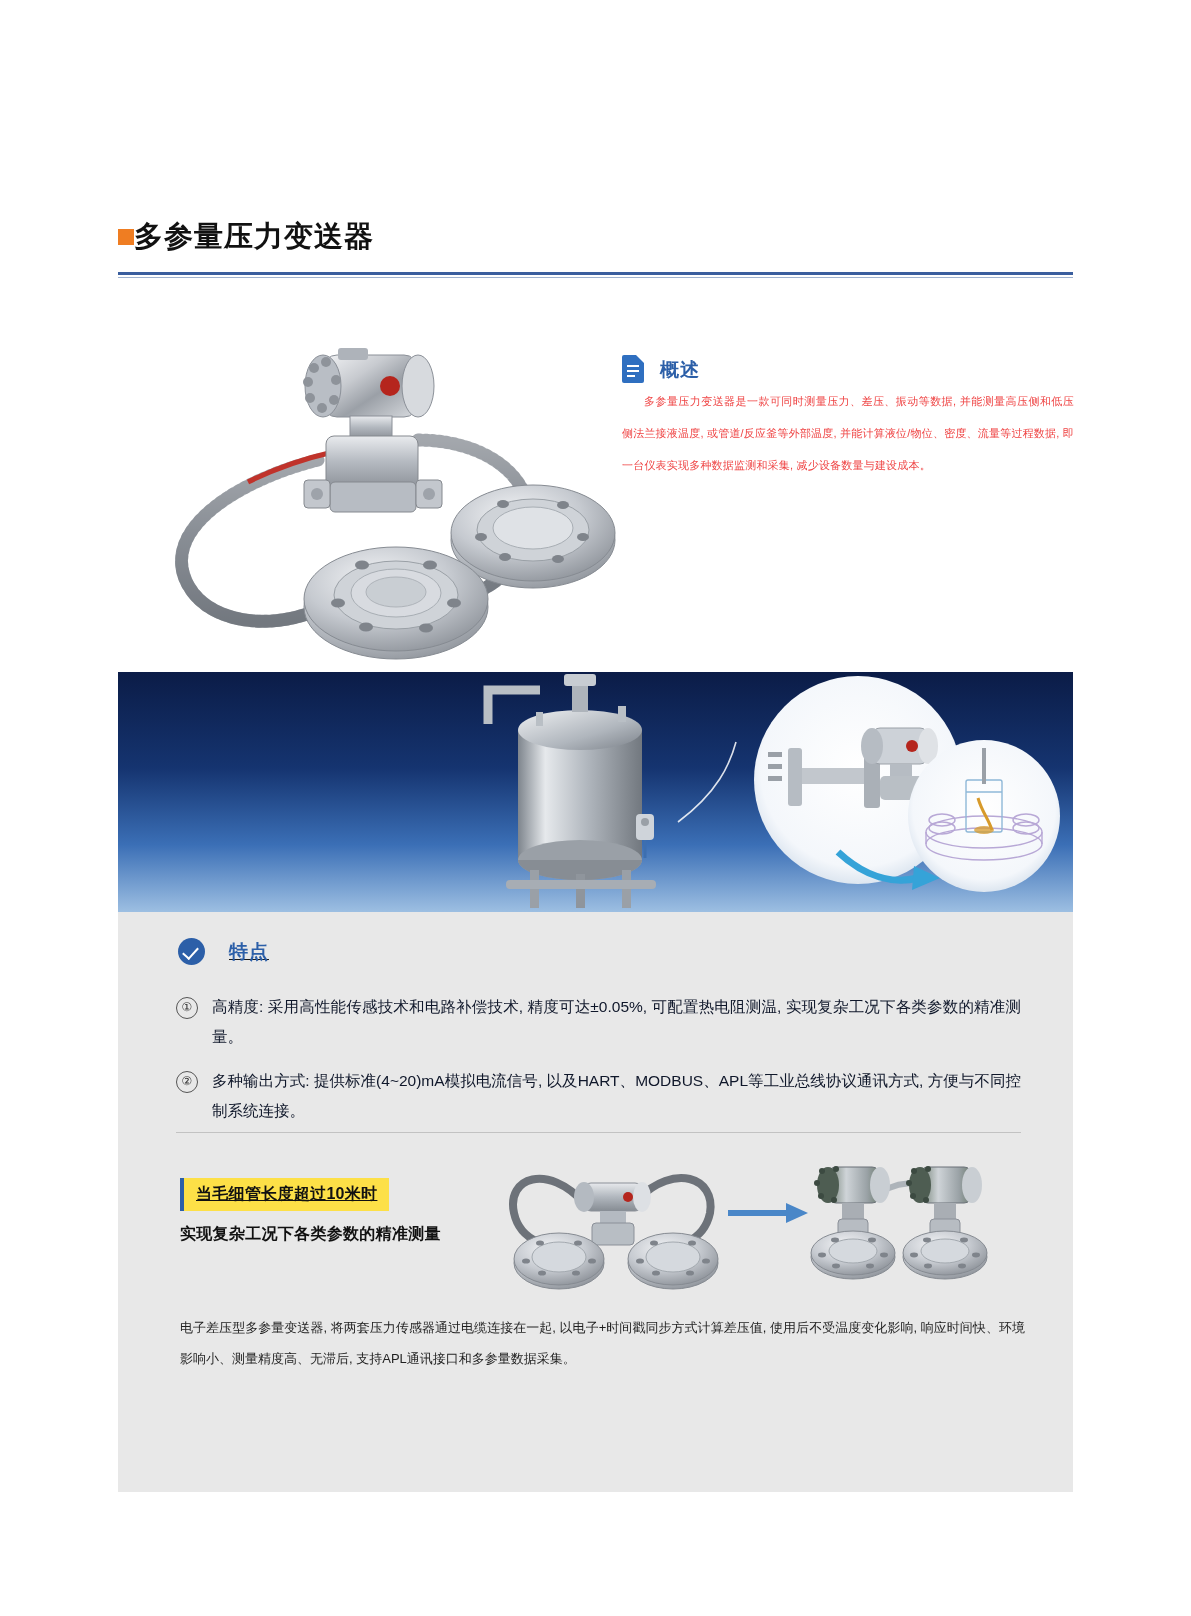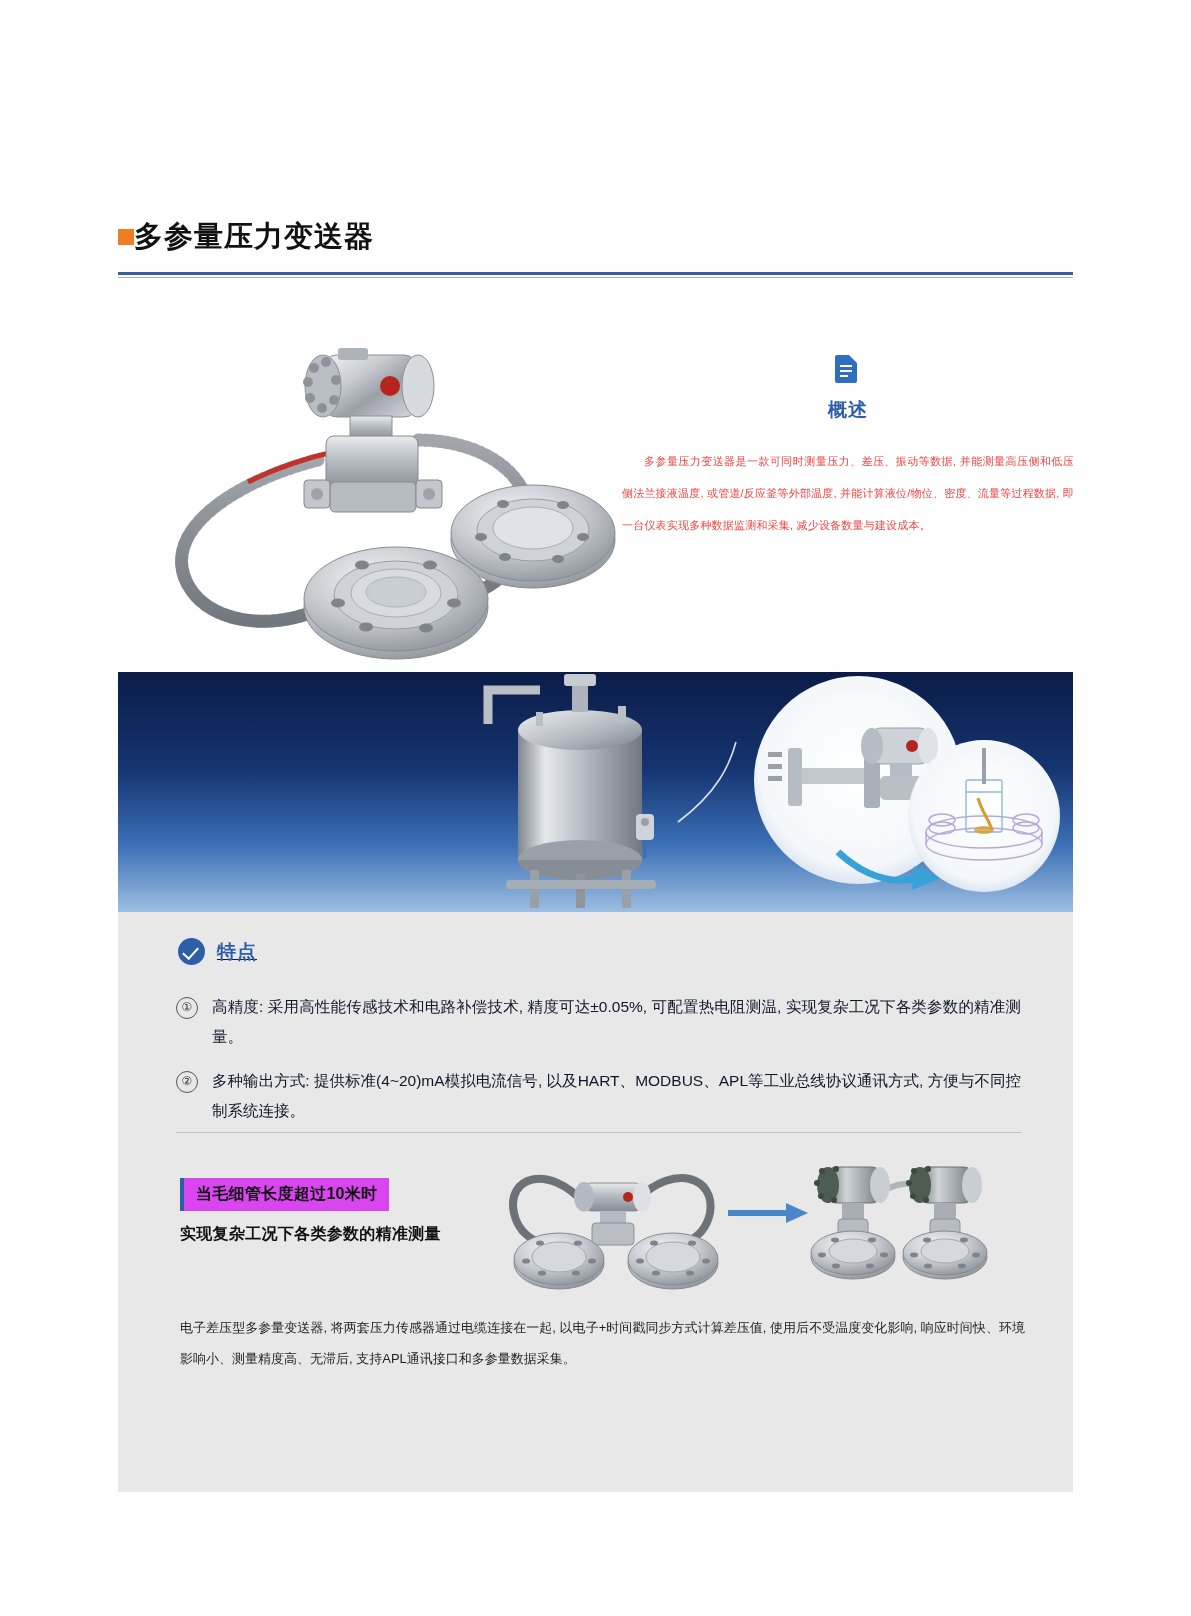--- a/index.html
+++ b/index.html
@@ -62,22 +62,20 @@
   .overview {
     position: absolute;
     left: 622px;
     top: 355px;
     width: 452px;
   }
   .section-head {
     display: flex;
     align-items: center;
     gap: 12px;
-    margin-bottom: 22px;
-    flex-direction: column;
   }
   .doc-icon {
     width: 26px;
     height: 30px;
     position: relative;
     flex: 0 0 auto;
   }
   .doc-icon .sheet {
     position: absolute;
     left: 0; top: 0;
@@ -144,21 +142,21 @@
     width: 955px;
     height: 580px;
     background: #e8e8e8;
   }
   .feat-head {
     position: absolute;
     left: 60px;
     top: 26px;
     display: flex;
     align-items: center;
-    gap: 12px;
+    gap: 24px;
     text-decoration: underline;
   }
   .check-icon {
     width: 27px;
     height: 27px;
     border-radius: 50%;
     background: #2c5fa8;
     position: relative;
     flex: 0 0 auto;
   }
@@ -225,28 +223,29 @@
   }
   .callout-line {
     font-size: 16px;
     font-weight: bold;
     color: #111;
     letter-spacing: 0.3px;
     line-height: 30px;
   }
   .callout-highlight {
     display: inline-block;
-    background: #d946ef;
+    background: #fde047;
     border-left: 4px solid #2c5fa8;
     padding: 6px 12px 6px 12px;
     font-size: 16px;
     font-weight: bold;
     color: #111;
     margin: 8px 0 8px 0;
     letter-spacing: 0.3px;
+    text-decoration: underline;
   }
   .callout-photos {
     position: absolute;
     left: 370px;
     top: 235px;
     width: 530px;
     height: 150px;
   }
   .arrow-right {
     position: absolute;

